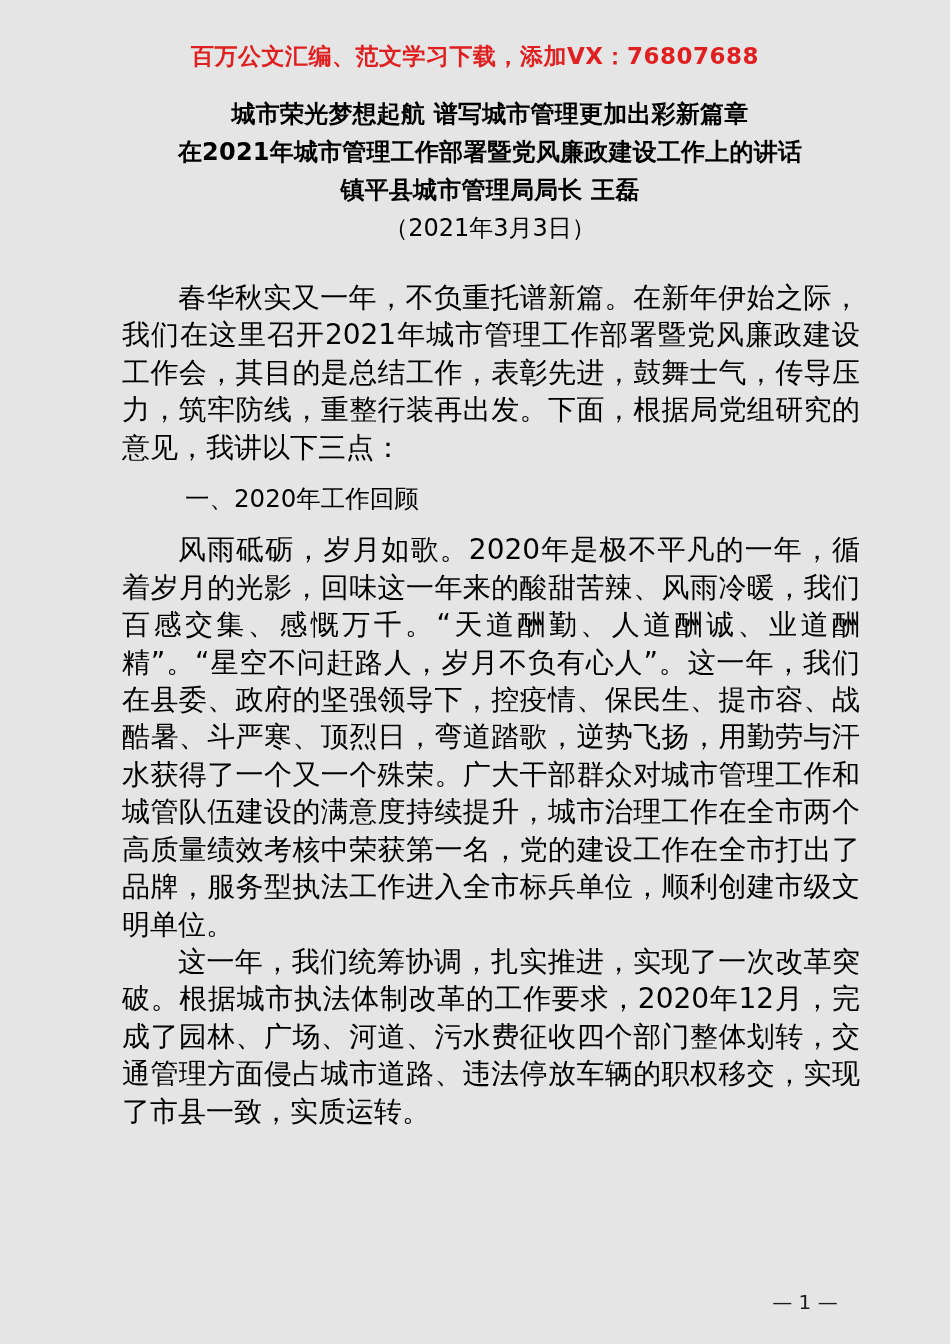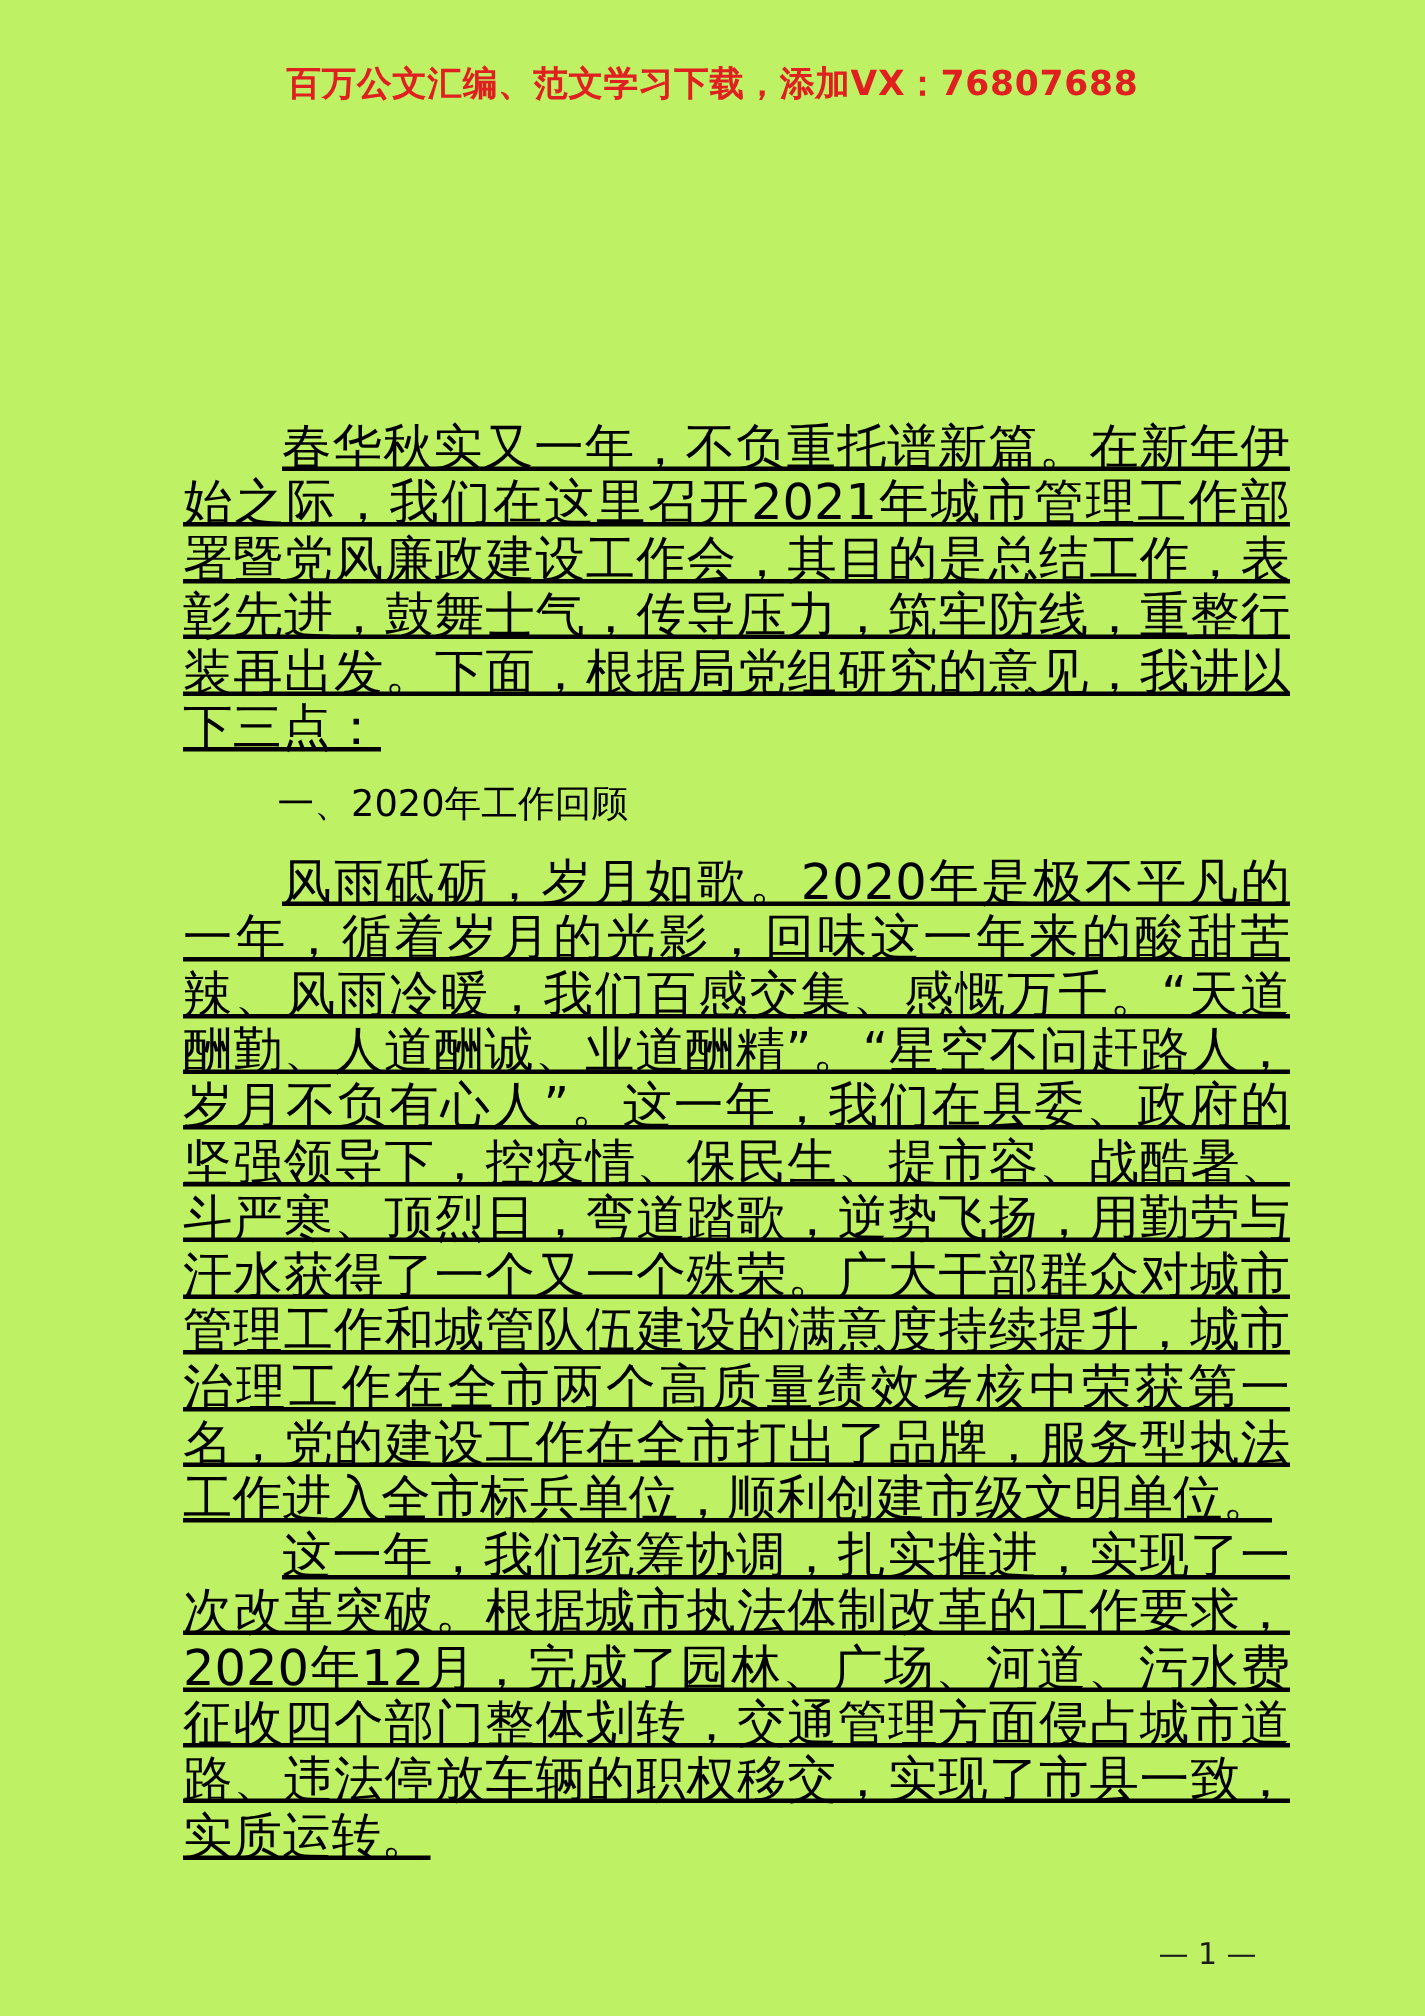--- a/index.html
+++ b/index.html
@@ -8,21 +8,21 @@
     background: #ffffff;
   }
   body {
     font-family: "DejaVu Sans", "Liberation Sans", sans-serif;
     color: #000000;
   }
   .page {
     position: relative;
     width: 950px;
     height: 1344px;
-    background: #bef264;
+    background: #e5e5e5;
     overflow: hidden;
     box-sizing: border-box;
   }
 
   
   .promo-banner {
     position: absolute;
     left: 0;
     top: 41px;
     width: 950px;
@@ -60,28 +60,27 @@
   }
 
   
   .body-block {
     position: absolute;
     left: 122px;
     top: 279px;
     width: 738px;
   }
   .para {
-    font-size: 33px;
+    font-size: 28px;
     line-height: 37.4px;
     text-align: justify;
     text-align-last: left;
     text-justify: inter-ideograph;
     margin: 0;
     letter-spacing: 0px;
-    text-decoration: underline;
   }
   .para.indent {
     text-indent: 2em;
   }
   .heading {
     font-size: 24.5px;
     line-height: 37.4px;
     margin: 14px;
     text-indent: 2em;
   }
@@ -105,20 +104,26 @@
     white-space: nowrap;
   }
 </style>
 </head>
 <body>
 
 <div class="page">
 
   <div class="promo-banner" style="color: rgb(224, 32, 32);">百万公文汇编、范文学习下载，添加VX：76807688</div>
 
+  <div class="title-block">
+    <div class="title-line">城市荣光梦想起航  谱写城市管理更加出彩新篇章</div>
+    <div class="title-line sub">在2021年城市管理工作部署暨党风廉政建设工作上的讲话</div>
+    <div class="title-line sub">镇平县城市管理局局长  王磊</div>
+    <div class="title-date">（2021年3月3日）</div>
+  </div>
 
   <div class="body-block">
     <p class="para indent">春华秋实又一年，不负重托谱新篇。在新年伊始之际，我们在这里召开2021年城市管理工作部署暨党风廉政建设工作会，其目的是总结工作，表彰先进，鼓舞士气，传导压力，筑牢防线，重整行装再出发。下面，根据局党组研究的意见，我讲以下三点：</p>
     <p class="heading">一、2020年工作回顾</p>
     <p class="para indent">风雨砥砺，岁月如歌。2020年是极不平凡的一年，循着岁月的光影，回味这一年来的酸甜苦辣、风雨冷暖，我们百感交集、感慨万千。“天道酬勤、人道酬诚、业道酬精”。“星空不问赶路人，岁月不负有心人”。这一年，我们在县委、政府的坚强领导下，控疫情、保民生、提市容、战酷暑、斗严寒、顶烈日，弯道踏歌，逆势飞扬，用勤劳与汗水获得了一个又一个殊荣。广大干部群众对城市管理工作和城管队伍建设的满意度持续提升，城市治理工作在全市两个高质量绩效考核中荣获第一名，党的建设工作在全市打出了品牌，服务型执法工作进入全市标兵单位，顺利创建市级文明单位。</p>
     <p class="para indent">这一年，我们统筹协调，扎实推进，实现了一次改革突破。根据城市执法体制改革的工作要求，2020年12月，完成了园林、广场、河道、污水费征收四个部门整体划转，交通管理方面侵占城市道路、违法停放车辆的职权移交，实现了市县一致，实质运转。</p>
   </div>
 
   <div class="footer">
     <span class="footer-inner">— 1 —</span>

